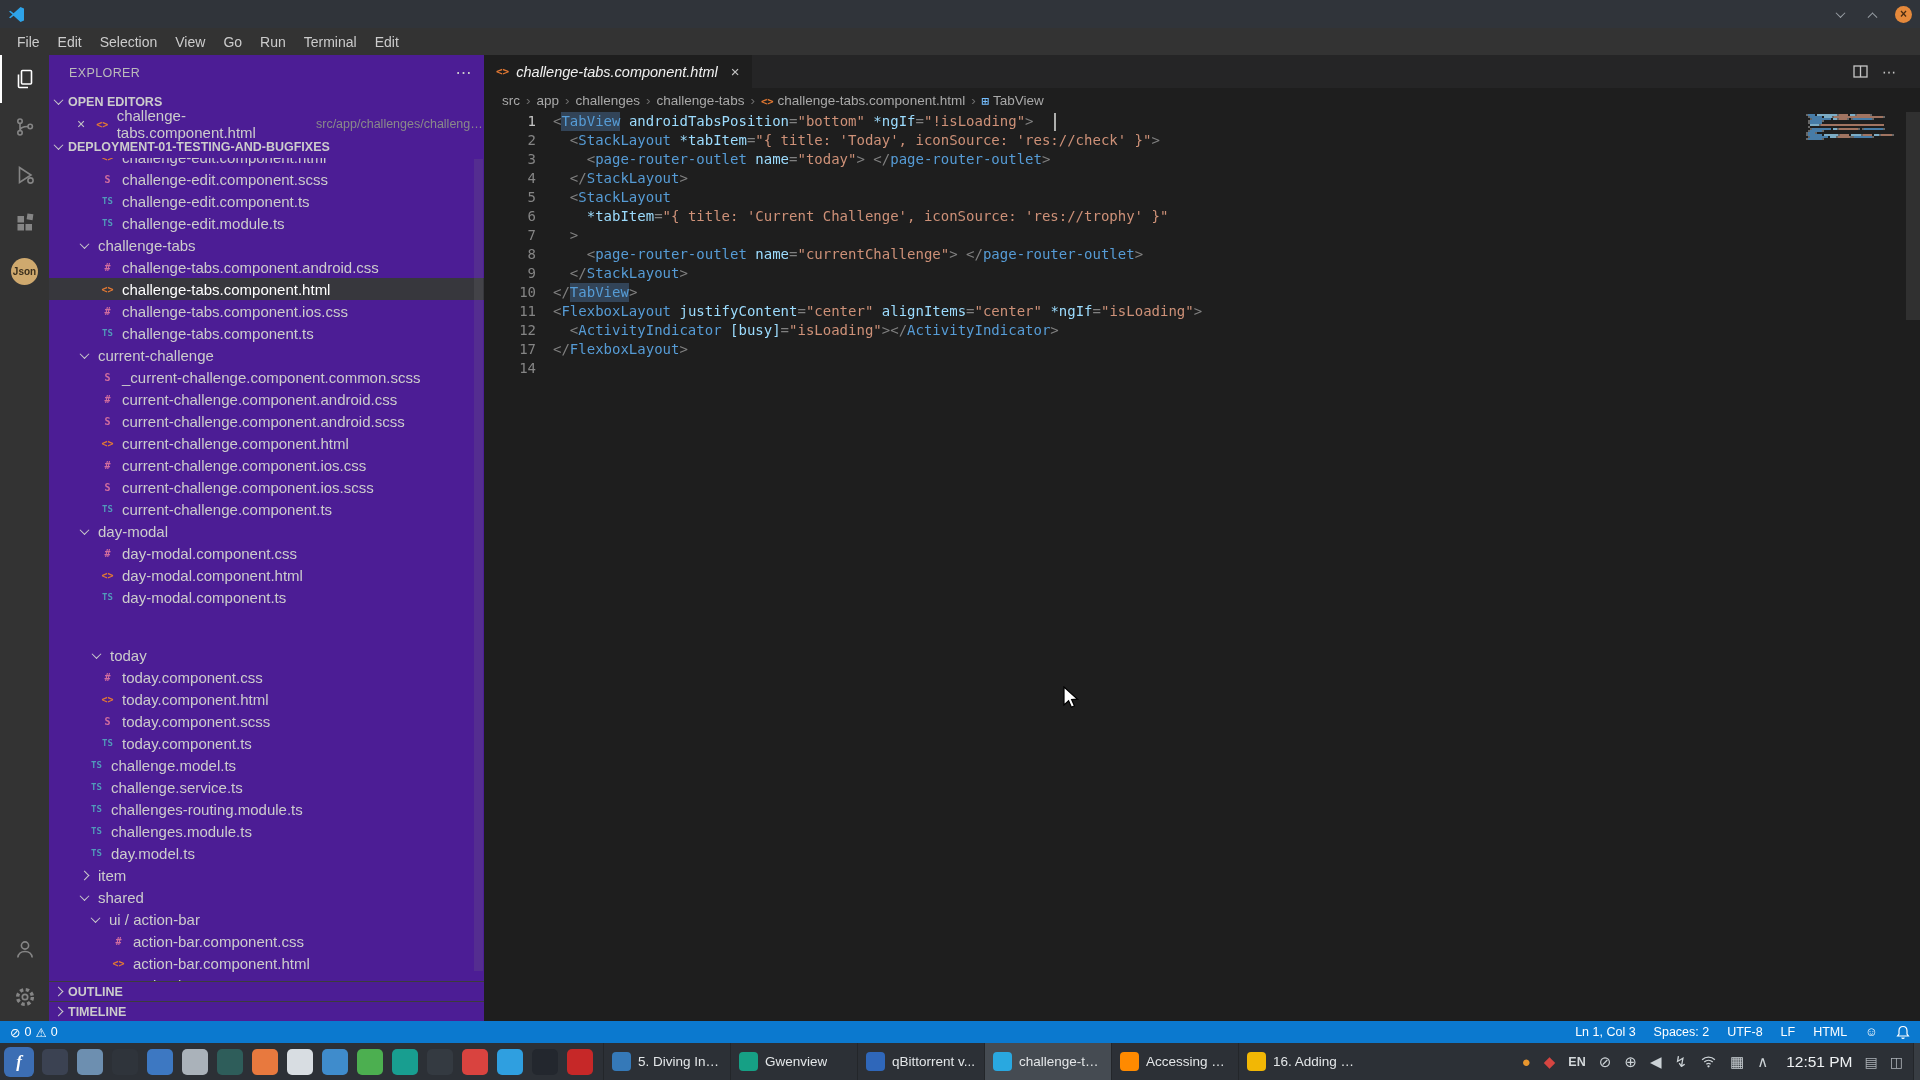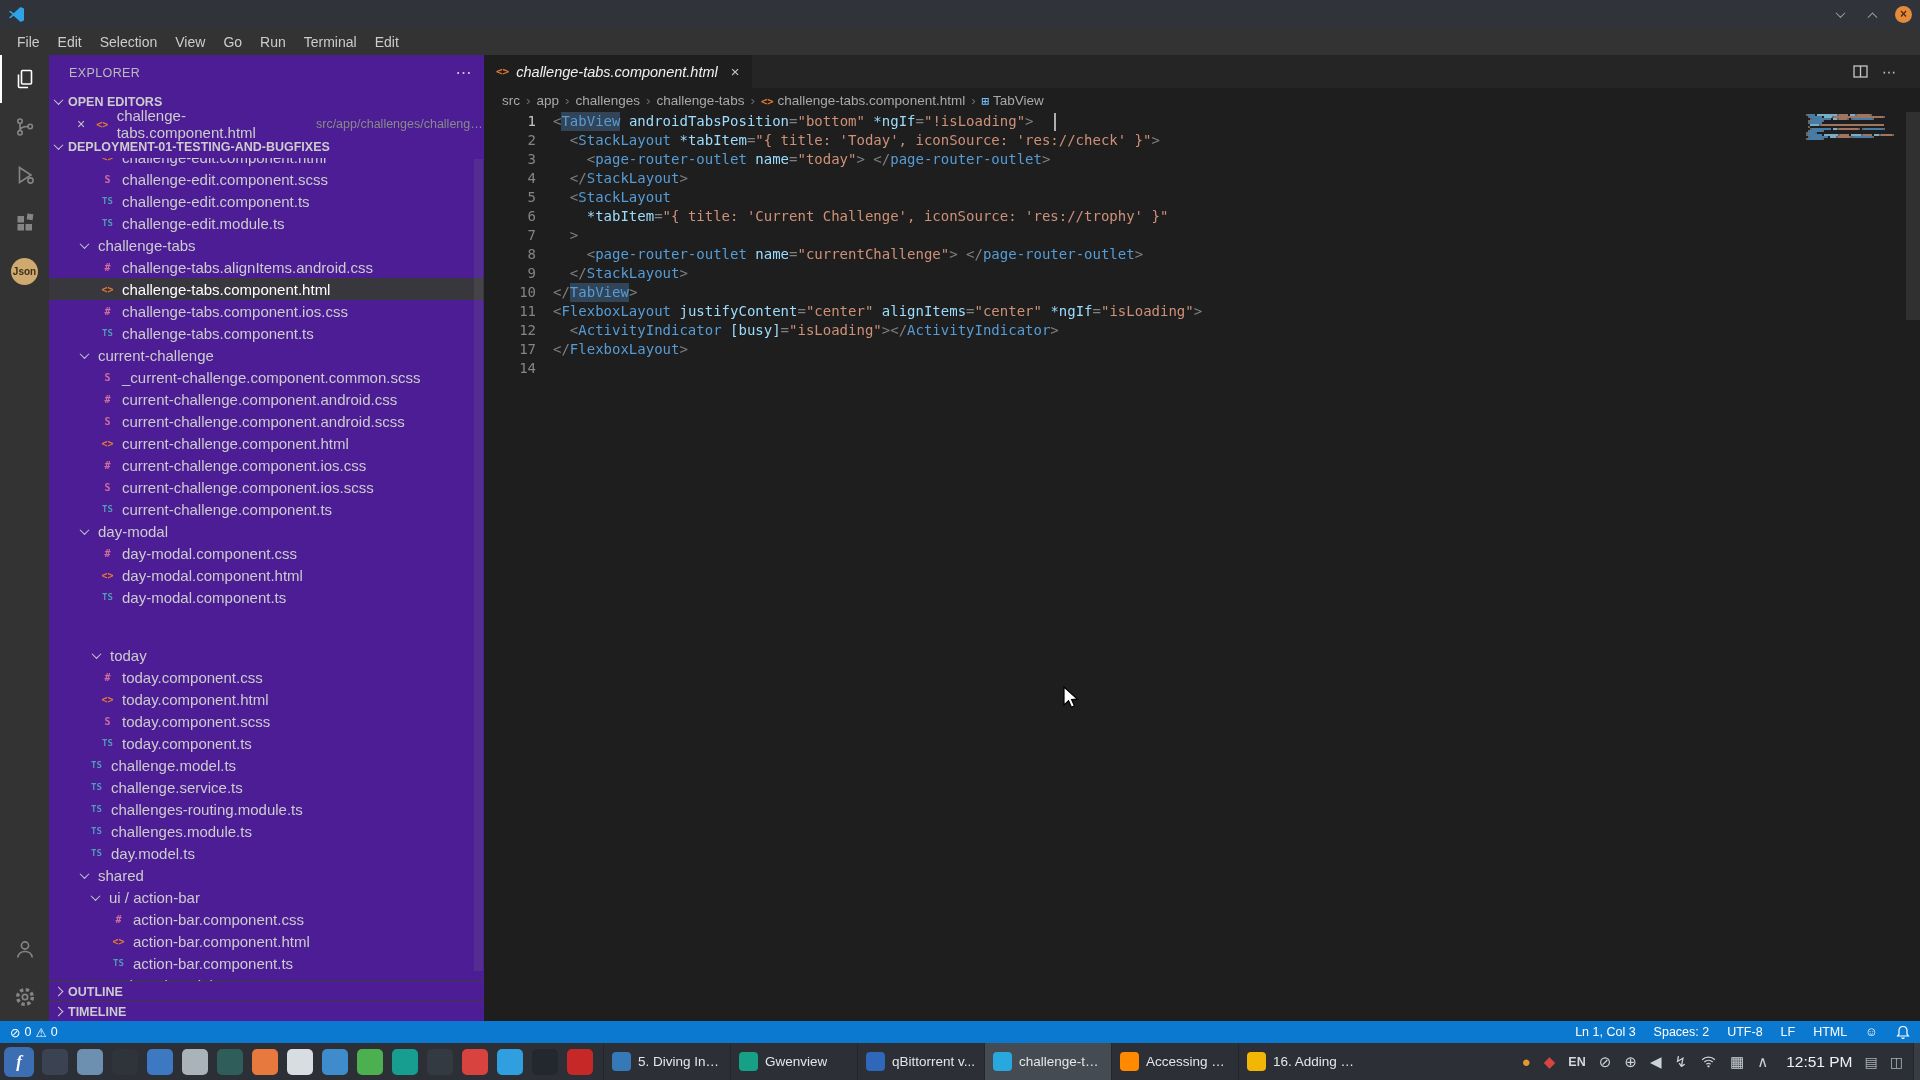--- a/index.html
+++ b/index.html
@@ -217,21 +217,21 @@
           <div class="trow" style="padding-left: 50px;">
             <span class="fi fi-ts">TS</span>
             <span class="tlabel">challenge-edit.module.ts</span>
           </div>
           <div class="trow" style="padding-left: 32px;">
             <span class="chev down"></span>
             <span class="tlabel">challenge-tabs</span>
           </div>
           <div class="trow" style="padding-left: 50px;">
             <span class="fi fi-css">#</span>
-            <span class="tlabel">challenge-tabs.alignItems.android.css</span>
+            <span class="tlabel">challenge-tabs.component.android.css</span>
           </div>
           <div class="trow sel" style="padding-left: 50px;">
             <span class="fi fi-html">&lt;&gt;</span>
             <span class="tlabel">challenge-tabs.component.html</span>
           </div>
           <div class="trow" style="padding-left: 50px;">
             <span class="fi fi-css">#</span>
             <span class="tlabel">challenge-tabs.component.ios.css</span>
           </div>
           <div class="trow" style="padding-left: 50px;">
@@ -318,20 +318,24 @@
             <span class="fi fi-ts">TS</span>
             <span class="tlabel">challenges-routing.module.ts</span>
           </div>
           <div class="trow" style="padding-left: 39px;">
             <span class="fi fi-ts">TS</span>
             <span class="tlabel">challenges.module.ts</span>
           </div>
           <div class="trow" style="padding-left: 39px;">
             <span class="fi fi-ts">TS</span>
             <span class="tlabel">day.model.ts</span>
+          </div>
+          <div class="trow" style="padding-left: 32px;">
+            <span class="chev right"></span>
+            <span class="tlabel">item</span>
           </div>
           <div class="trow" style="padding-left: 32px; align-items: center;">
             <span class="chev down"></span>
             <span class="tlabel">shared</span>
           </div>
           <div class="trow" style="padding-left: 43px;">
             <span class="chev down"></span>
             <span class="tlabel">ui / action-bar</span>
           </div>
           <div class="trow" style="padding-left: 61px;">

